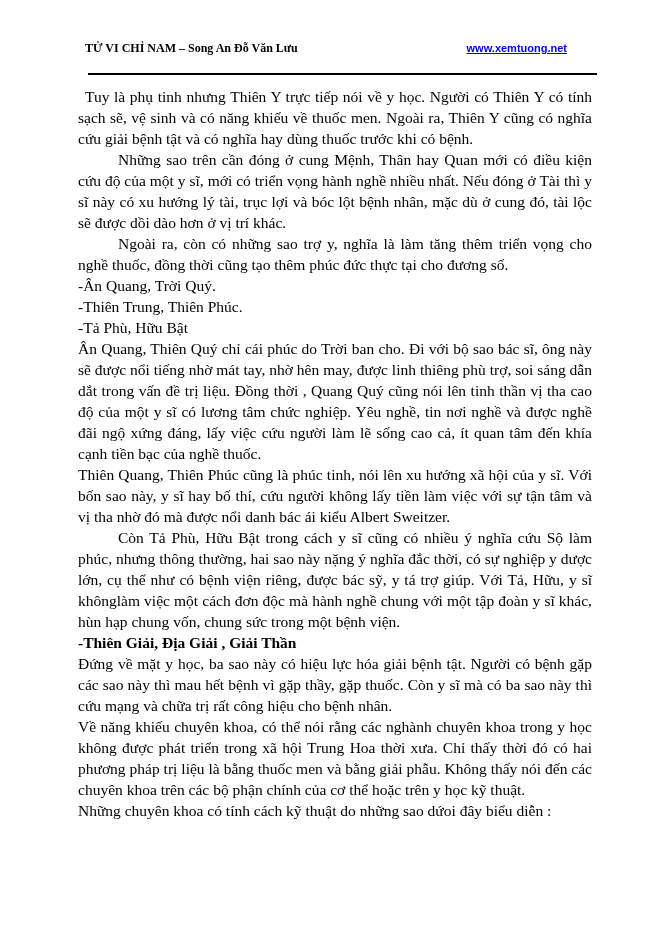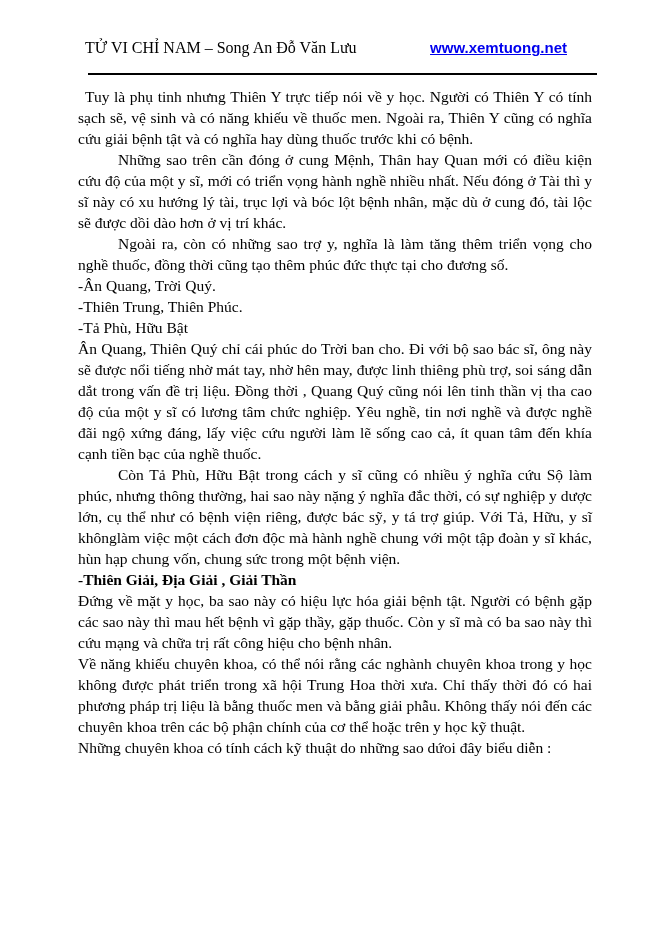--- a/index.html
+++ b/index.html
@@ -13,28 +13,29 @@
     font-family: "Liberation Serif", "DejaVu Serif", serif;
     color: #000000;
   }
   .header {
     display: flex;
     justify-content: space-between;
     align-items: baseline;
     margin: 38px 102px 0 85px;
   }
   .title {
-    font-size: 16px;
+    font-size: 12px;
     line-height: 20px;
     white-space: nowrap;
+    font-weight: bold;
   }
   .site-link {
     font-family: "Liberation Sans", "DejaVu Sans", sans-serif;
     font-weight: bold;
-    font-size: 15px;
+    font-size: 11px;
     color: #0000ee;
     text-decoration: underline;
     white-space: nowrap;
     cursor: pointer;
     text-align: right;
   }
   .rule {
     height: 2px;
     background: #000000;
     margin: 15px 72px 0 88px;
@@ -61,19 +62,20 @@
   </div>
   <div class="rule"></div>
   <div class="content" id="content">
       <p class="para lead">Tuy là phụ tinh nhưng Thiên Y trực tiếp nói về y học. Người có Thiên Y có tính sạch sẽ, vệ sinh và có năng khiếu về thuốc men. Ngoài ra, Thiên Y cũng có nghĩa cứu giải bệnh tật và có nghĩa hay dùng thuốc trước khi có bệnh.</p>
       <p class="para indent">Những sao trên cần đóng ở cung Mệnh, Thân hay Quan mới có điều kiện cứu độ của một y sĩ, mới có triển vọng hành nghề nhiều nhất. Nếu đóng ở Tài thì y sĩ này có xu hướng lý tài, trục lợi và bóc lột bệnh nhân, mặc dù ở cung đó, tài lộc sẽ được dồi dào hơn ở vị trí khác.</p>
       <p class="para indent">Ngoài ra, còn có những sao trợ y, nghĩa là làm tăng thêm triển vọng cho nghề thuốc, đồng thời cũng tạo thêm phúc đức thực tại cho đương số.</p>
       <p class="para">-Ân Quang, Trời Quý.</p>
       <p class="para">-Thiên Trung, Thiên Phúc.</p>
       <p class="para">-Tả Phù, Hữu Bật</p>
       <p class="para">Ân Quang, Thiên Quý chỉ cái phúc do Trời ban cho. Đi với bộ sao bác sĩ, ông này sẽ được nổi tiếng nhờ mát tay, nhờ hên may, được linh thiêng phù trợ, soi sáng dẫn dắt trong vấn đề trị liệu. Đồng thời , Quang Quý cũng nói lên tinh thần vị tha cao độ của một y sĩ có lương tâm chức nghiệp. Yêu nghề, tin nơi nghề và được nghề đãi ngộ xứng đáng, lấy việc cứu người làm lẽ sống cao cả, ít quan tâm đến khía cạnh tiền bạc của nghề thuốc.</p>
+      <p class="para">Thiên Quang, Thiên Phúc cũng là phúc tinh, nói lên xu hướng xã hội của y sĩ. Với bốn sao này, y sĩ hay bố thí, cứu người không lấy tiền làm việc với sự tận tâm và vị tha nhờ đó mà được nổi danh bác ái kiểu Albert Sweitzer.</p>
       <p class="para indent">Còn Tả Phù, Hữu Bật trong cách y sĩ cũng có nhiều ý nghĩa cứu Sộ làm phúc, nhưng thông thường, hai sao này nặng ý nghĩa đắc thời, có sự nghiệp y dược lớn, cụ thể như có bệnh viện riêng, được bác sỹ, y tá trợ giúp. Với Tả, Hữu, y sĩ khônglàm việc một cách đơn độc mà hành nghề chung với một tập đoàn y sĩ khác, hùn hạp chung vốn, chung sức trong một bệnh viện.</p>
       <p class="para bold">-Thiên Giải, Địa Giải , Giải Thần</p>
       <p class="para">Đứng về mặt y học, ba sao này có hiệu lực hóa giải bệnh tật. Người có bệnh gặp các sao này thì mau hết bệnh vì gặp thầy, gặp thuốc. Còn y sĩ mà có ba sao này thì cứu mạng và chữa trị rất công hiệu cho bệnh nhân.</p>
       <p class="para">Về năng khiếu chuyên khoa, có thể nói rằng các nghành chuyên khoa trong y học không được phát triển trong xã hội Trung Hoa thời xưa. Chỉ thấy thời đó có hai phương pháp trị liệu là bằng thuốc men và bằng giải phẫu. Không thấy nói đến các chuyên khoa trên các bộ phận chính của cơ thể hoặc trên y học kỹ thuật.</p>
       <p class="para">Những chuyên khoa có tính cách kỹ thuật do những sao dứoi đây biểu diễn :</p>
     </div>
 </div>
 
 </body></html>

